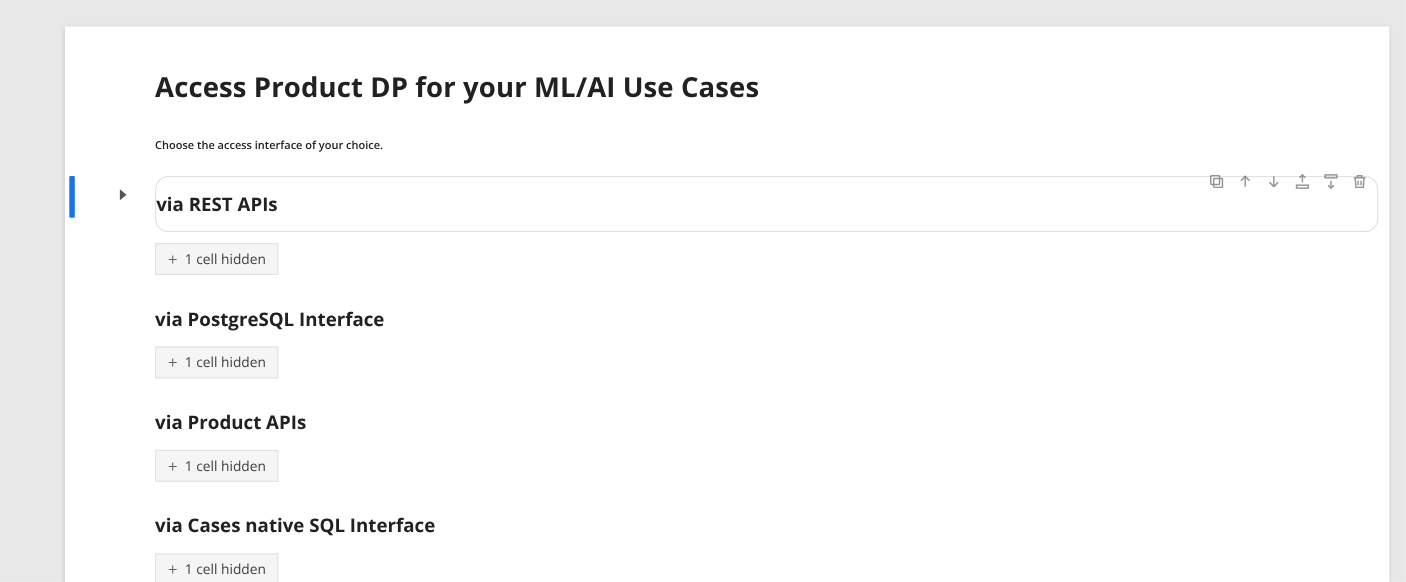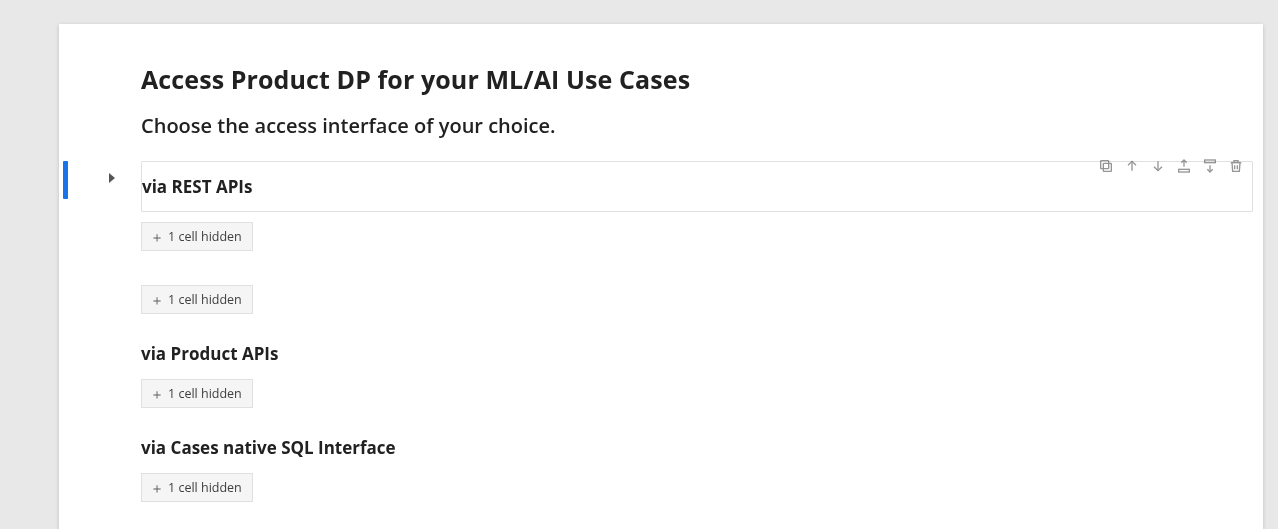--- a/index.html
+++ b/index.html
@@ -22,24 +22,24 @@
     }
     .header-block {
       margin-left: 82px;
       margin-right: 40px;
     }
     .page-title {
       font-size: 25px;
       font-weight: 700;
       color: #212121;
       letter-spacing: 0.1px;
-      margin-bottom: 16px;
+      margin-bottom: 28px;
     }
     .page-subtitle {
-      font-size: 20px;
+      font-size: 10px;
       font-weight: 600;
       color: #212121;
       margin-bottom: 22px;
     }
     .section {
       position: relative;
       margin-left: 82px;
       margin-right: 10px;
       margin-bottom: 0;
     }
@@ -70,21 +70,21 @@
     }
     .section-heading {
       font-size: 17px;
       font-weight: 700;
       color: #212121;
       padding: 8px 0 8px 0;
       flex: 1;
     }
     .section-bordered {
       border: 1px solid #e0e0e0;
-      border-radius: 1px;
+      border-radius: 12px;
       padding: 5px 8px 5px 0;
     }
     .toolbar {
       position: absolute;
       right: 0;
       top: -4px;
       display: flex;
       align-items: center;
       gap: 10px;
       padding-right: 8px;
@@ -185,20 +185,21 @@
         </span>
       </div>
     </div>
     <button class="hidden-cell-btn">
       <span class="plus">＋</span>
       <span>1 cell hidden</span>
     </button>
   </div>
 
   <div class="section">
+    <div class="plain-heading">via PostgreSQL Interface</div>
     <button class="hidden-cell-btn">
       <span class="plus">＋</span>
       <span>1 cell hidden</span>
     </button>
   </div>
 
   <div class="section">
     <div class="plain-heading">via Product APIs</div>
     <button class="hidden-cell-btn">
       <span class="plus">＋</span>

